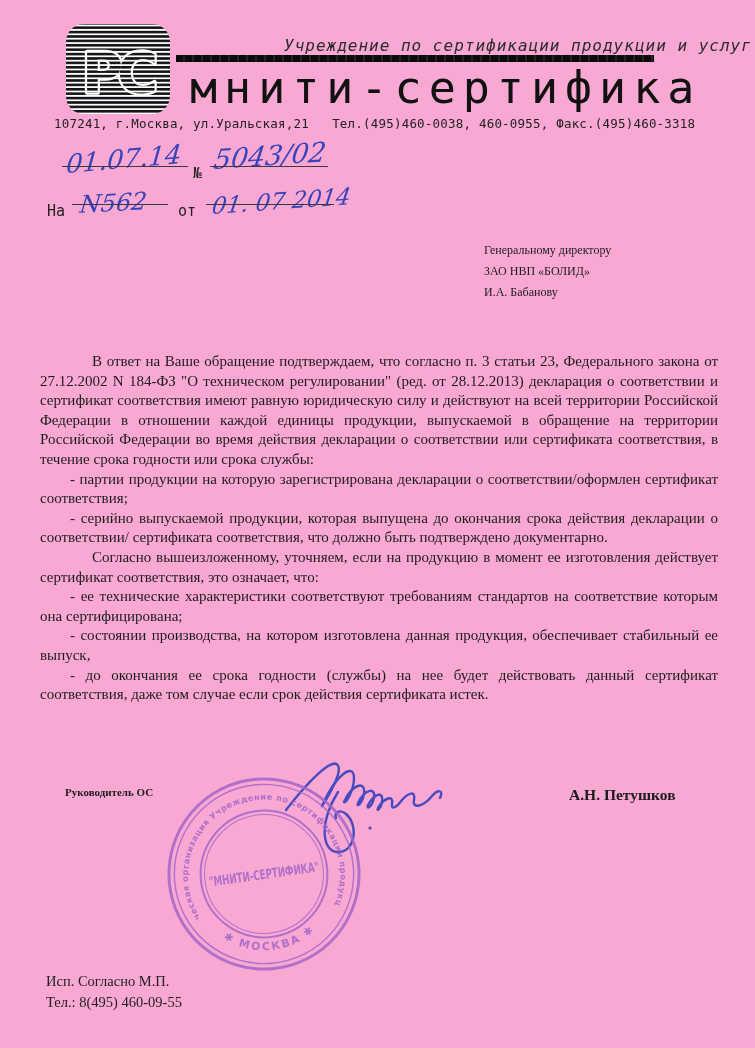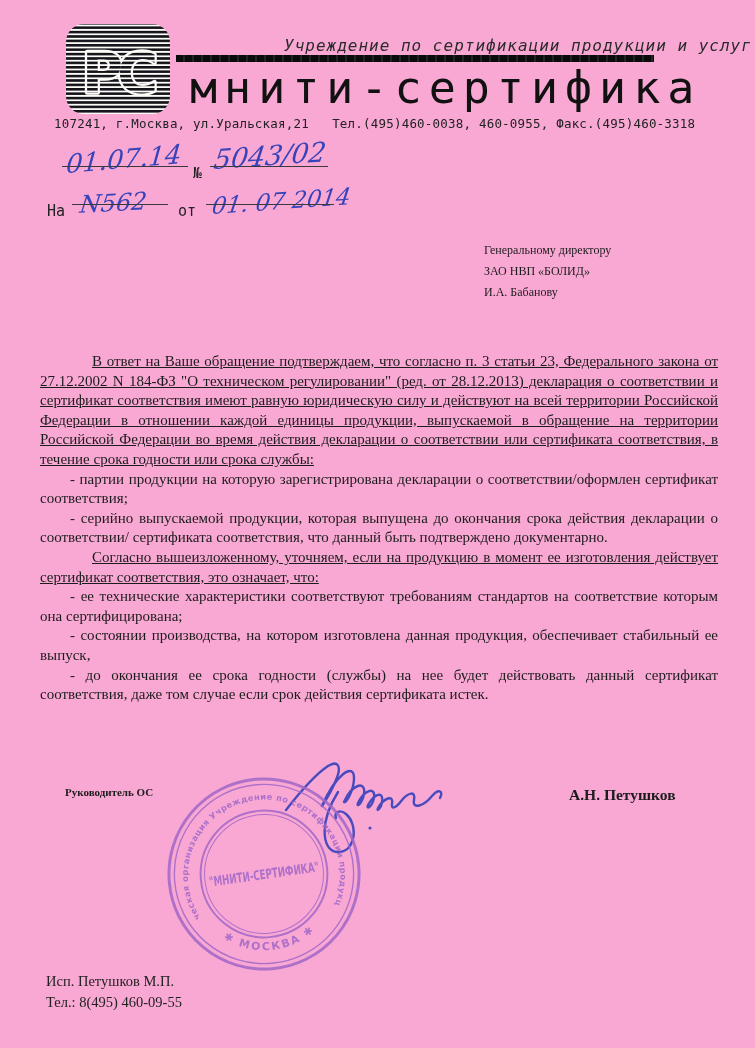--- a/index.html
+++ b/index.html
@@ -44,21 +44,21 @@
   .recipient {
     position:absolute; left:484px; top:240px;
     font-weight:normal; font-size:12px; line-height:21px;
   }
   
   .body-text {
     position:absolute; left:40px; top:352px; width:678px;
     font-size:15px; line-height:19.6px; text-align:justify;
   }
   .body-text p { margin:0; }
-  .p-para { text-indent:52px;text-decoration:underline; }
+  .p-para { text-indent:52px; }
   .p-dash { text-indent:30px; }
   
   .sig-title { position:absolute; left:65px;  top:786px; font-weight:bold; font-size:11px; }
   .sig-name  { position:absolute; left:569px; top:786px; font-weight:bold; font-size:15.5px; }
   .signature-svg { position:absolute; left:282px; top:752px; width:175px; height:115px; }
   .stamp-svg { position:absolute; left:163px; top:774px; width:202px; height:200px; transform:rotate(-5deg); opacity:0.85; }
   
   .footer {
     position:absolute; left:46px; top:971px;
     font-size:14.5px; line-height:21px; color:#222;
@@ -102,21 +102,21 @@
 
   <div class="recipient" id="recipient-block">
       <div>Генеральному директору</div>
       <div>ЗАО НВП «БОЛИД»</div>
       <div>И.А. Бабанову</div>
     </div>
 
   <div class="body-text" id="body-block">
       <p class="p-para">В ответ на Ваше обращение подтверждаем, что согласно п. 3 статьи 23, Федерального закона от 27.12.2002 N 184-ФЗ "О техническом регулировании" (ред. от 28.12.2013) декларация о соответствии и сертификат соответствия имеют равную юридическую силу и действуют на всей территории Российской Федерации в отношении каждой единицы продукции, выпускаемой в обращение на территории Российской Федерации во время действия декларации о соответствии или сертификата соответствия, в течение срока годности или срока службы:</p>
       <p class="p-dash">- партии продукции на которую зарегистрирована декларации о соответствии/оформлен сертификат соответствия;</p>
-      <p class="p-dash">- серийно выпускаемой продукции, которая выпущена до окончания срока действия декларации о соответствии/ сертификата соответствия, что данный быть подтверждено документарно.</p>
+      <p class="p-dash">- серийно выпускаемой продукции, которая выпущена до окончания срока действия декларации о соответствии/ сертификата соответствия, что должно быть подтверждено документарно.</p>
       <p class="p-para">Согласно вышеизложенному, уточняем, если на продукцию в момент ее изготовления действует сертификат соответствия, это означает, что:</p>
       <p class="p-dash">- ее технические характеристики соответствуют требованиям стандартов на соответствие которым она сертифицирована;</p>
       <p class="p-dash">- состоянии производства, на котором изготовлена данная продукция, обеспечивает стабильный ее выпуск,</p>
       <p class="p-dash">- до окончания ее срока годности (службы) на нее будет действовать данный сертификат соответствия, даже  том случае если срок действия сертификата истек.</p>
     </div>
 
   <div class="sig-title">Руководитель ОС</div>
   <div class="sig-name">А.Н. Петушков</div>
 
   <svg class="signature-svg" viewBox="0 0 175 115" aria-hidden="true">
@@ -142,17 +142,17 @@
     <text font-family="DejaVu Sans, sans-serif" font-size="8.4" font-weight="bold" fill="#a167c7" letter-spacing="0.4">
       <textPath href="#ringTop" startOffset="50%" text-anchor="middle">Некоммерческая организация  Учреждение по сертификации продукции и услуг</textPath>
     </text>
     <text font-family="DejaVu Sans, sans-serif" font-size="11" font-weight="bold" fill="#a167c7" letter-spacing="2">
       <textPath href="#ringBottom" startOffset="50%" text-anchor="middle">✱ МОСКВА ✱</textPath>
     </text>
     <text x="101" y="106" text-anchor="middle" font-family="DejaVu Sans, sans-serif" font-weight="bold" font-size="13.5" fill="#a167c7" textLength="112" lengthAdjust="spacingAndGlyphs" transform="rotate(-3 101 101)">"МНИТИ-СЕРТИФИКА"</text>
   </svg>
 
   <div class="footer">
-    <div>Исп. Петушков М.П.</div>
+    <div>Исп. Согласно М.П.</div>
     <div>Тел.: 8(495) 460-09-55</div>
   </div>
 
 </div>
 
 </body></html>

